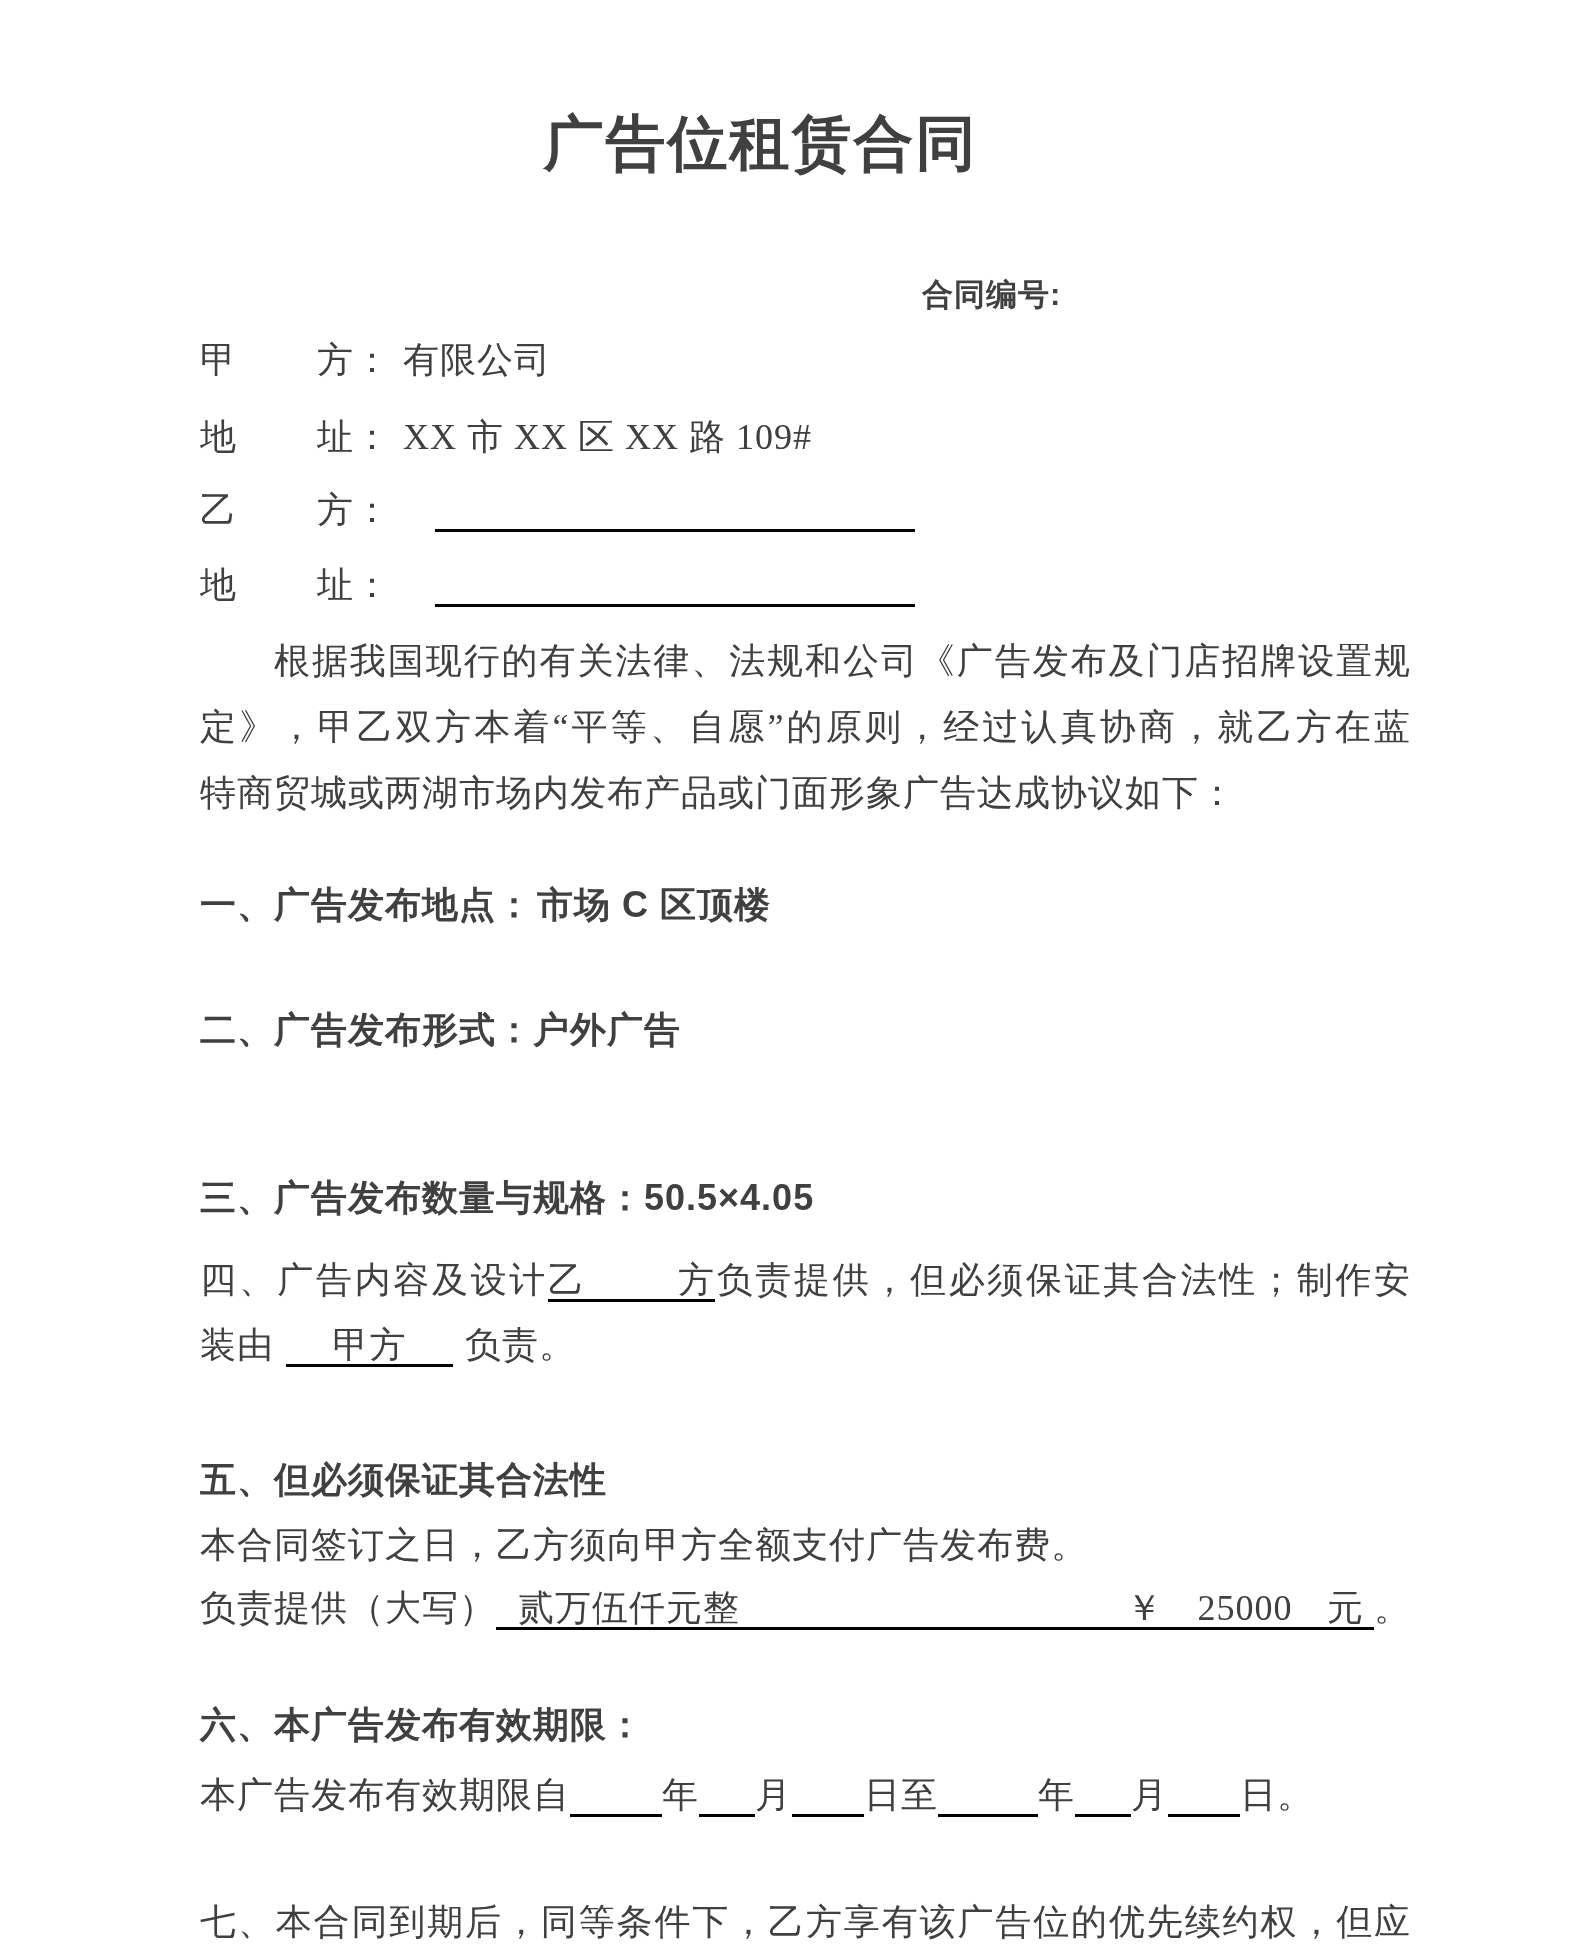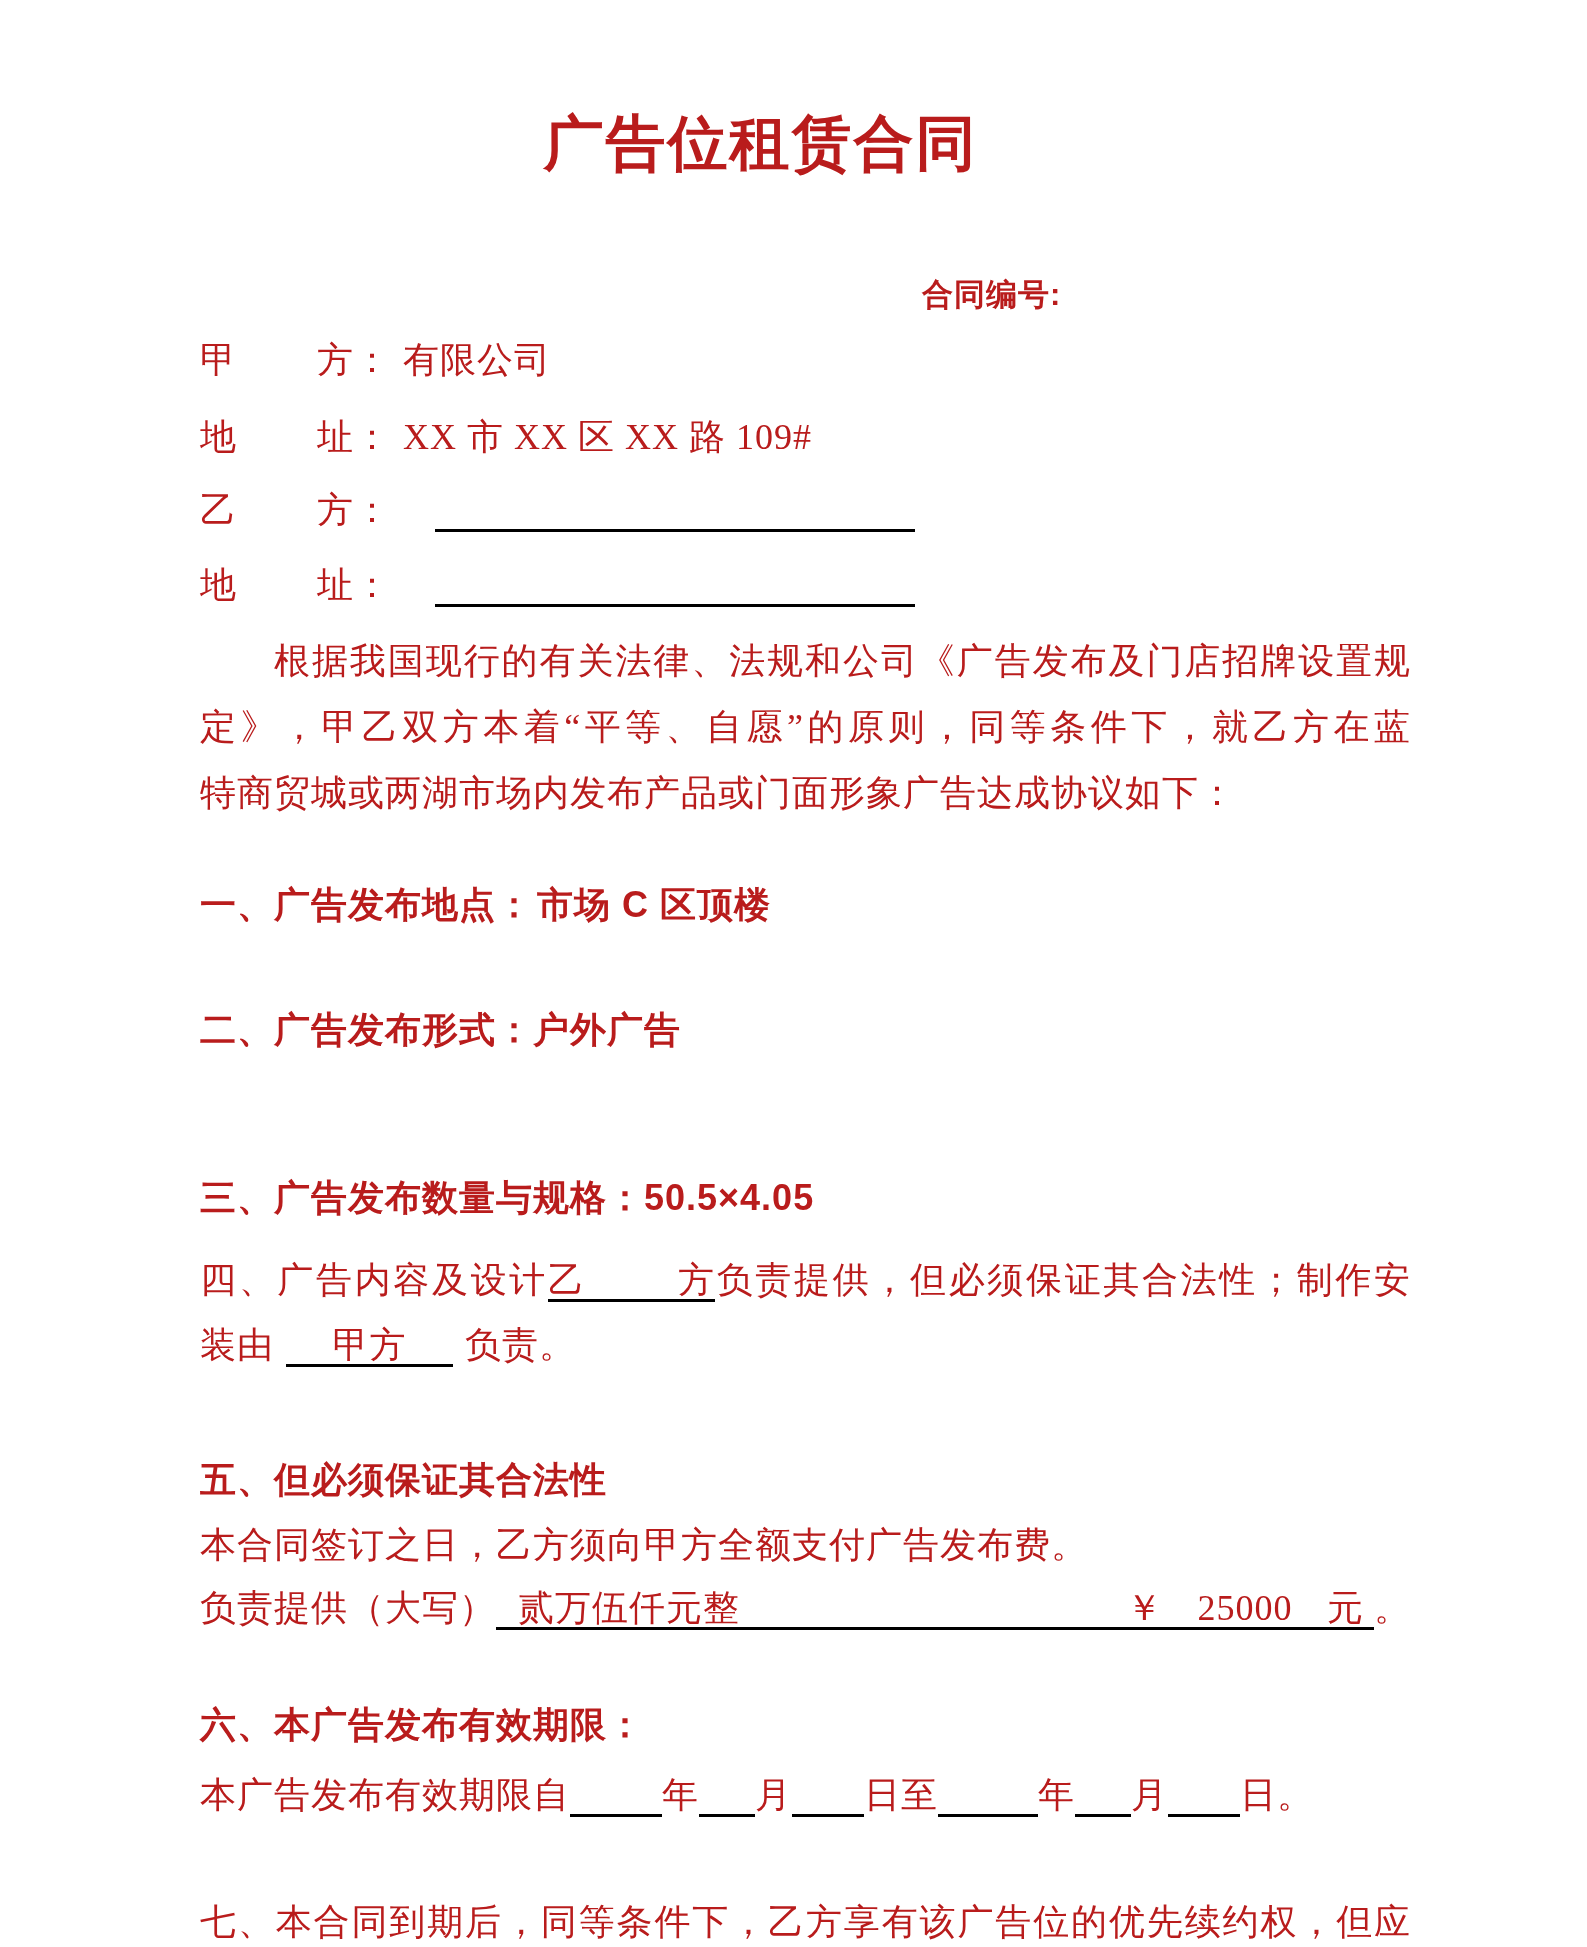--- a/index.html
+++ b/index.html
@@ -2,21 +2,21 @@
 <html><head>
 <meta charset="utf-8">
 <style>
   html,body{margin:0;padding:0;background:#888;}
   .page{
     position:relative;
     width:1587px;height:1947px;
     background:#ffffff;
     overflow:hidden;
     font-family:"Liberation Serif","DejaVu Serif",serif;
-    font-size:36px;color:#b91c1c;
+    font-size:36px;color:#404040;
     letter-spacing:1px;
   }
   .row{
     position:absolute;left:200px;right:176px;
     height:44px;line-height:44px;white-space:nowrap;
   }
   .sans{font-family:"Liberation Sans","DejaVu Sans",sans-serif;font-weight:700;}
   .title{
     position:absolute;top:98px;left:155px;right:221px;
     text-align:center;font-size:60px;line-height:92px;height:92px;
@@ -83,21 +83,21 @@
 
   <div class="row" style="top:563px">
     <span class="plabel">
         <span>地</span>
         <span>址</span>
       </span><span>：</span><span class="blank party-blank"></span>
   </div>
 
   <div class="preamble">
     <div class="pline just indent">根据我国现行的有关法律、法规和公司《广告发布及门店招牌设置规</div>
-    <div class="pline just">定》，甲乙双方本着“平等、自愿”的原则，同等条件下，就乙方在蓝</div>
+    <div class="pline just">定》，甲乙双方本着“平等、自愿”的原则，经过认真协商，就乙方在蓝</div>
     <div class="pline">特商贸城或两湖市场内发布产品或门面形象广告达成协议如下：</div>
   </div>
 
   <div class="row sans" style="top:883px">
     <span>一、广告发布地点：</span><span class="gap20">市场 C 区顶楼</span>
   </div>
 
   <div class="row sans" style="top:1008px">
     <span>二、广告发布形式：</span><span>户外广告</span>
   </div>

